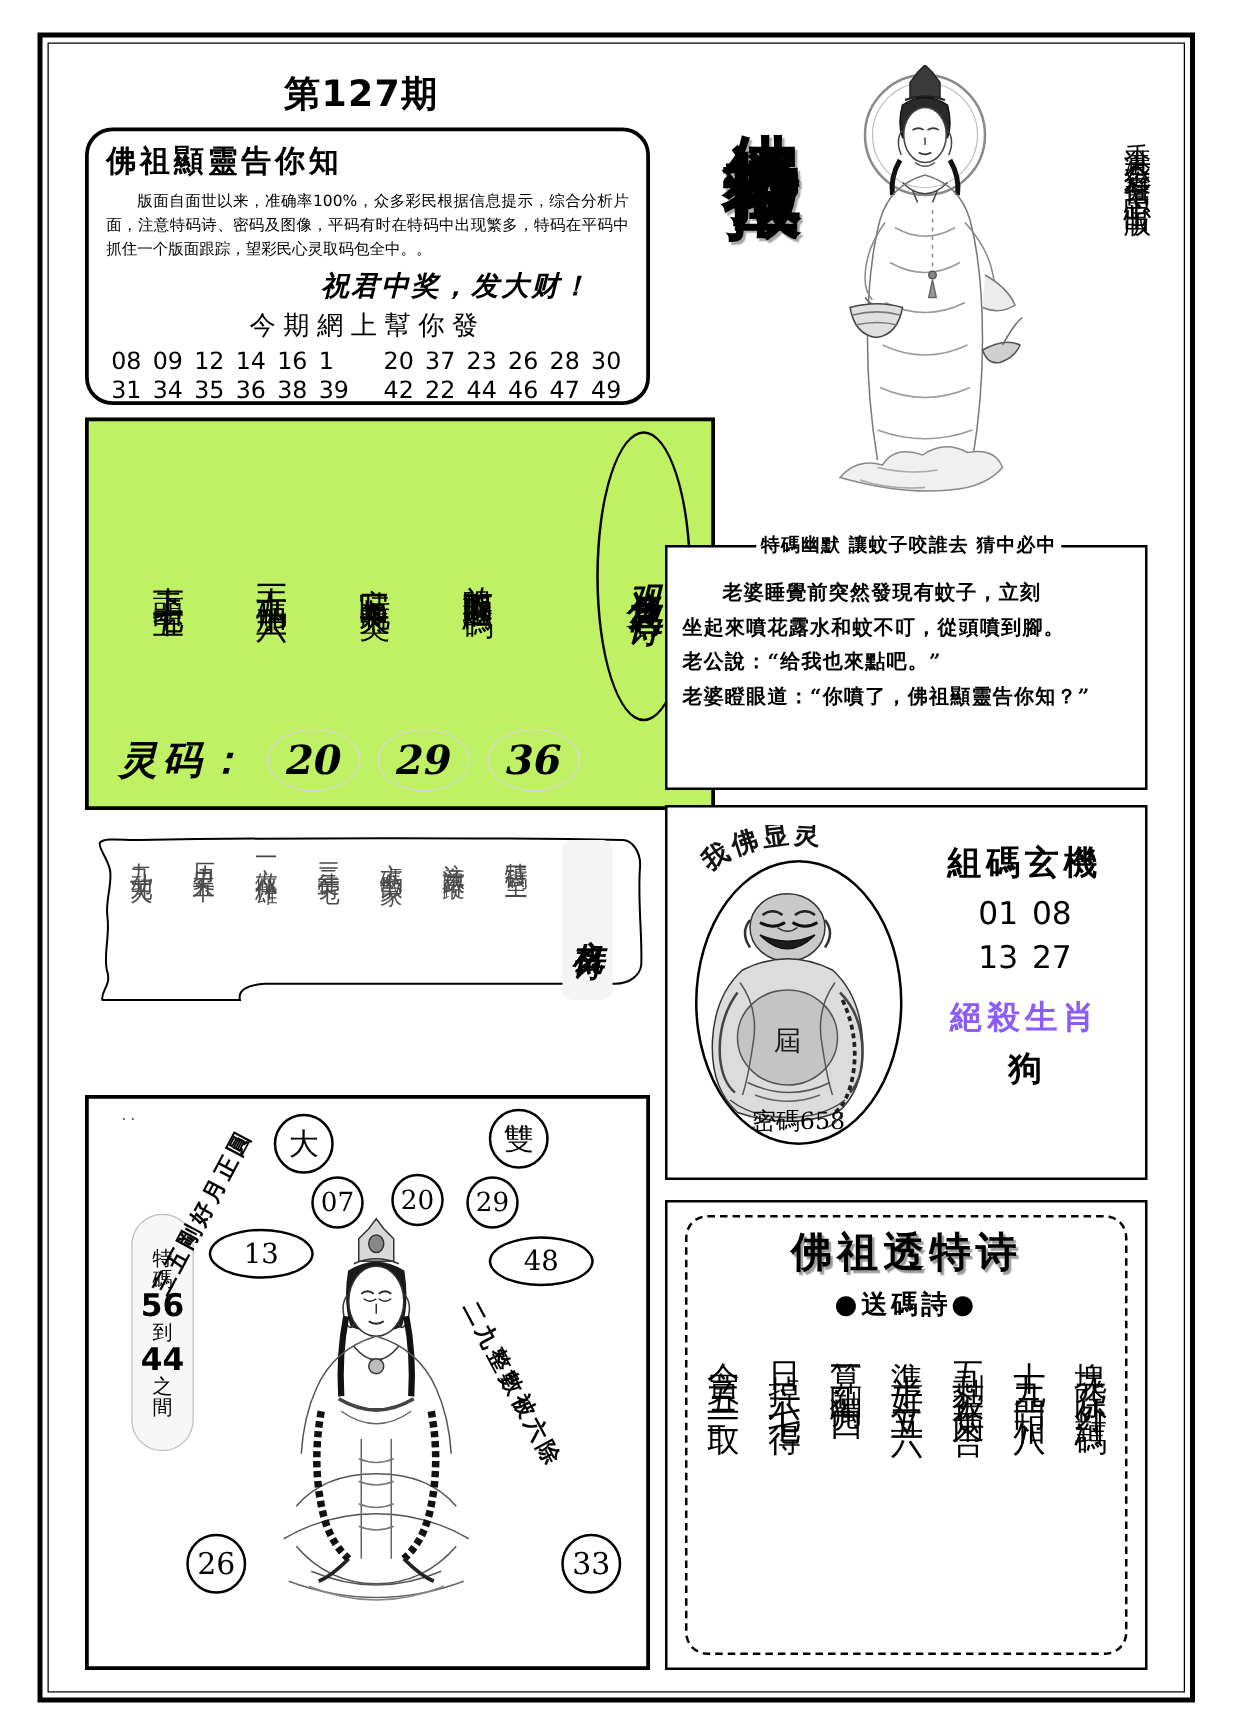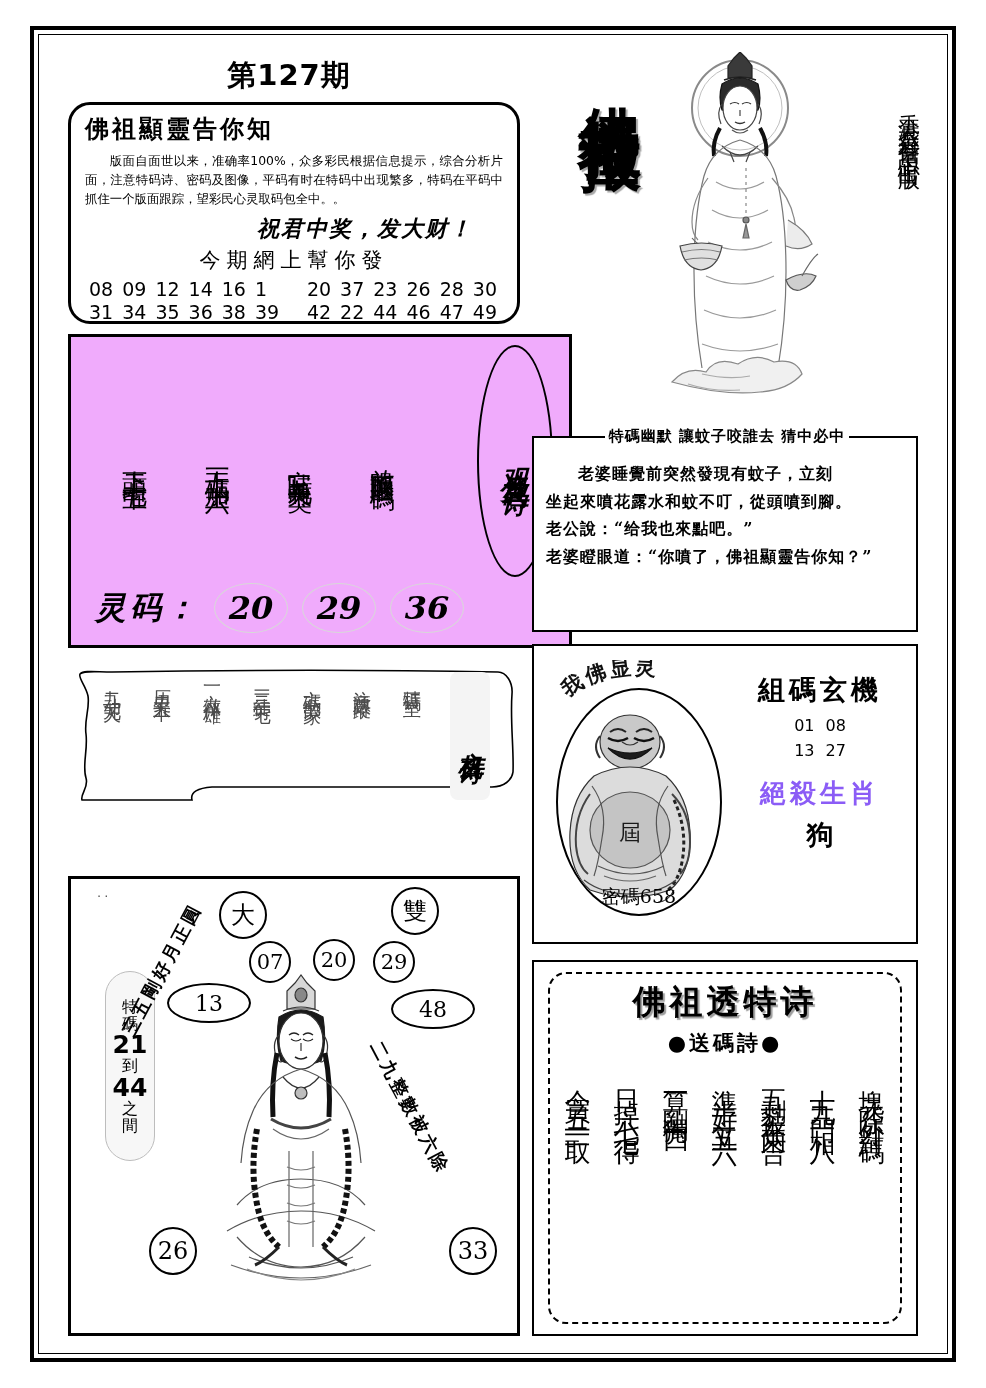--- a/index.html
+++ b/index.html
@@ -90,21 +90,21 @@
   }
   .numrow .grp { display: flex; gap: 9px; }
   .numrow .grp.b { margin-right: 2px; }
 
   
   .box2 {
     position: absolute;
     left: 10px; top: 290px;
     width: 504px; height: 314px;
     border: 3px solid #000;
-    background: #f0abfc;
+    background: #bef264;
   }
   .poem2 {
     position: absolute;
     left: 22px; top: 14px;
     width: 330px; height: 218px;
     display: flex;
     flex-direction: row-reverse;
     justify-content: space-around;
   }
   .poem2 .pcol {
@@ -368,21 +368,21 @@
   .zuma-right {
     position: absolute; left: 196px; top: 26px; width: 180px;
     text-align: center;
   }
   .zuma-right .t1 {
     font-size: 27px; font-weight: bold; letter-spacing: 4px;
     font-family: "DejaVu Serif", "Liberation Serif", serif;
   }
   .zuma-right .nums {
     display: flex; justify-content: center; gap: 11px;
-    font-size: 16px; margin-top: 8px;
+    font-size: 25px; margin-top: 8px;
   }
   .zuma-right .nums.r2 { margin-top: 6px; }
   .zuma-right .t2 {
     font-size: 26px; font-weight: bold; letter-spacing: 4px; margin-top: 16px;
     color: #8b5cf6;
     font-family: "DejaVu Serif", "Liberation Serif", serif;
   }
   .zuma-right .t3 {
     font-size: 27px; font-weight: bold; margin-top: 6px;
     font-family: "DejaVu Serif", "Liberation Serif", serif;
@@ -529,21 +529,21 @@
       </div>
     </div>
 
 
     <div class="box4">
       <div class="p-dots">..</div>
 
       <div class="tm-range">
         <span class="c">特</span>
         <span class="c">碼</span>
-        <span class="n">21</span>
+        <span class="n">56</span>
         <span class="c">到</span>
         <span class="n">44</span>
         <span class="c">之</span>
         <span class="c">間</span>
       </div>
 
       <svg style="position:absolute;left:120px;top:90px;" width="220" height="345" viewBox="0 0 220 345">
         <g fill="none" stroke="#4a4a4a" stroke-width="1.2">
 
           <path d="M96,40 L96,22 L104,14 L110,6 L116,14 L124,22 L124,40 Z" fill="#d8d8d8" stroke="#333"></path>

